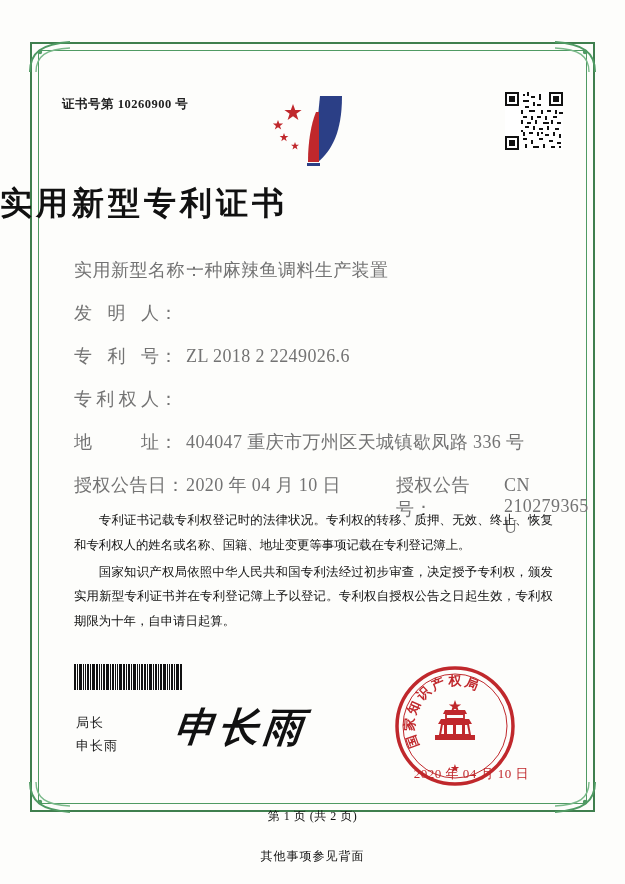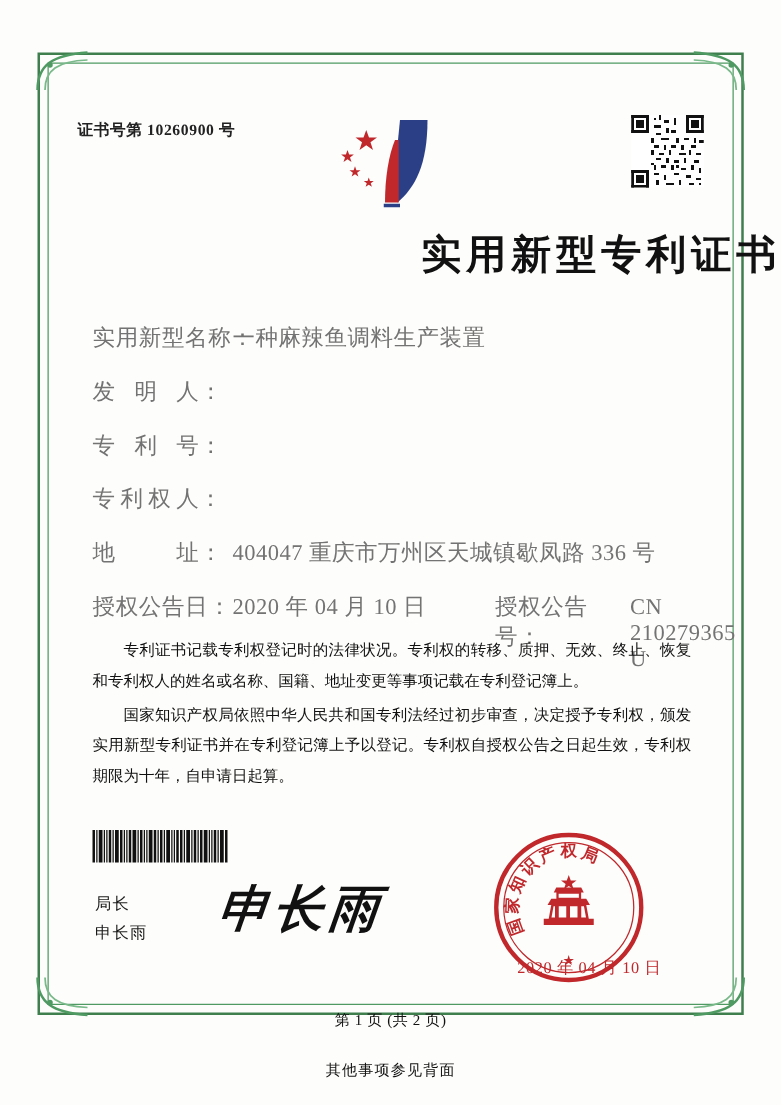--- a/index.html
+++ b/index.html
@@ -83,21 +83,21 @@
     height: 74px;
   }
   .logo svg { display:block; width:100%; height:100%; }
 
   
   .doc-title {
     position: absolute;
     top: 182px;
     left: 0;
     right: 0;
-    text-align: right;
+    text-align: left;
     font-size: 32px;
     font-weight: bold;
     letter-spacing: 4px;
     font-family: "Liberation Serif", "DejaVu Serif", serif;
     color: #111;
   }
 
   
   .fields {
     position: absolute;
@@ -371,20 +371,21 @@
         <span>人：</span>
       </div>
     </div>
 
     <div class="field-row">
       <div class="field-label spread">
         <span>专</span>
         <span>利</span>
         <span>号：</span>
       </div>
+      <div class="field-value">ZL 2018 2 2249026.6</div>
     </div>
 
 
     <div class="field-row">
       <div class="field-label spread">
         <span>专</span>
         <span>利</span>
         <span>权</span>
         <span>人：</span>
       </div>

